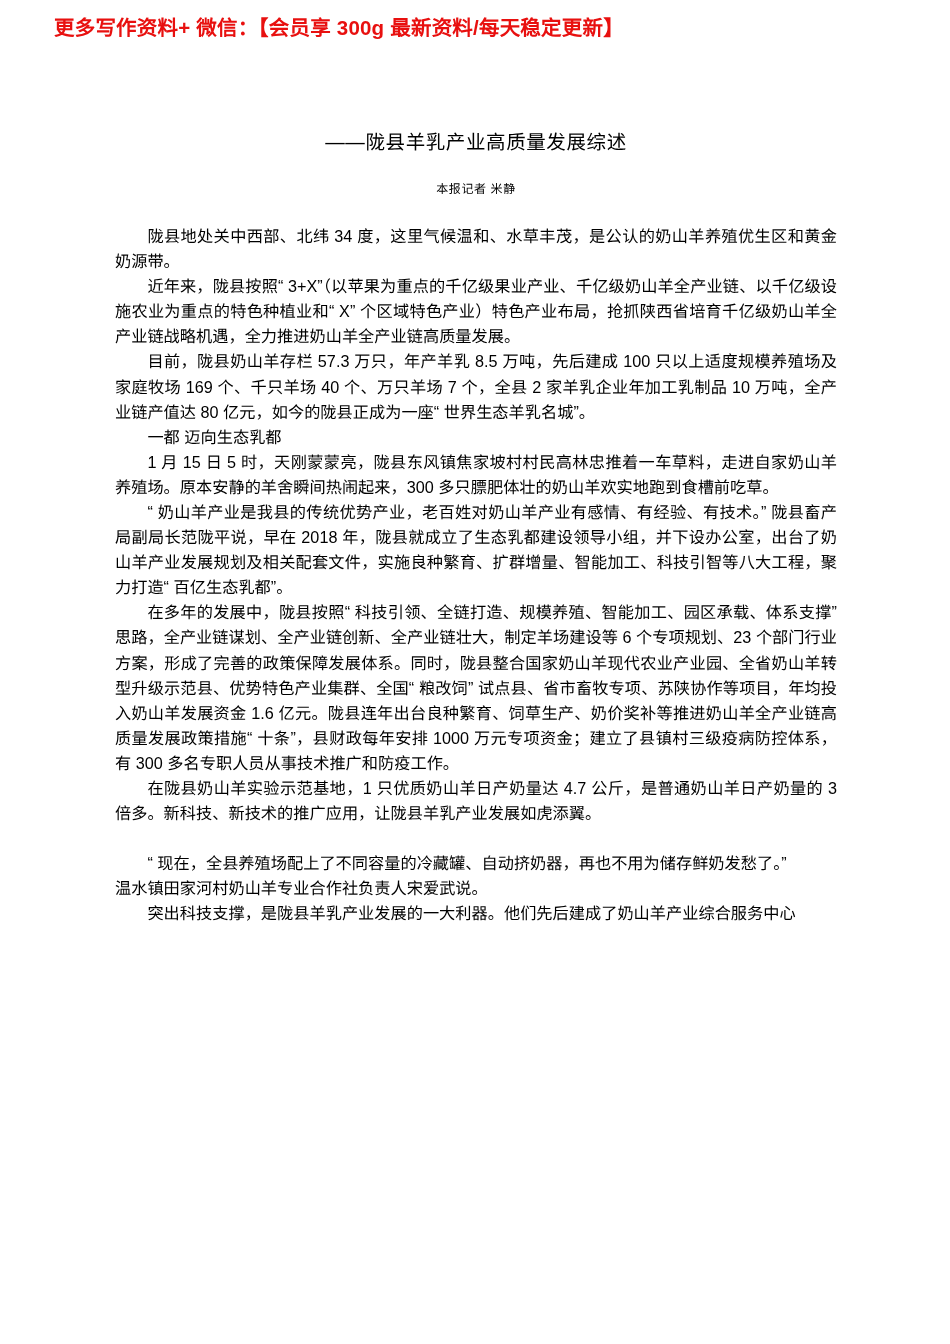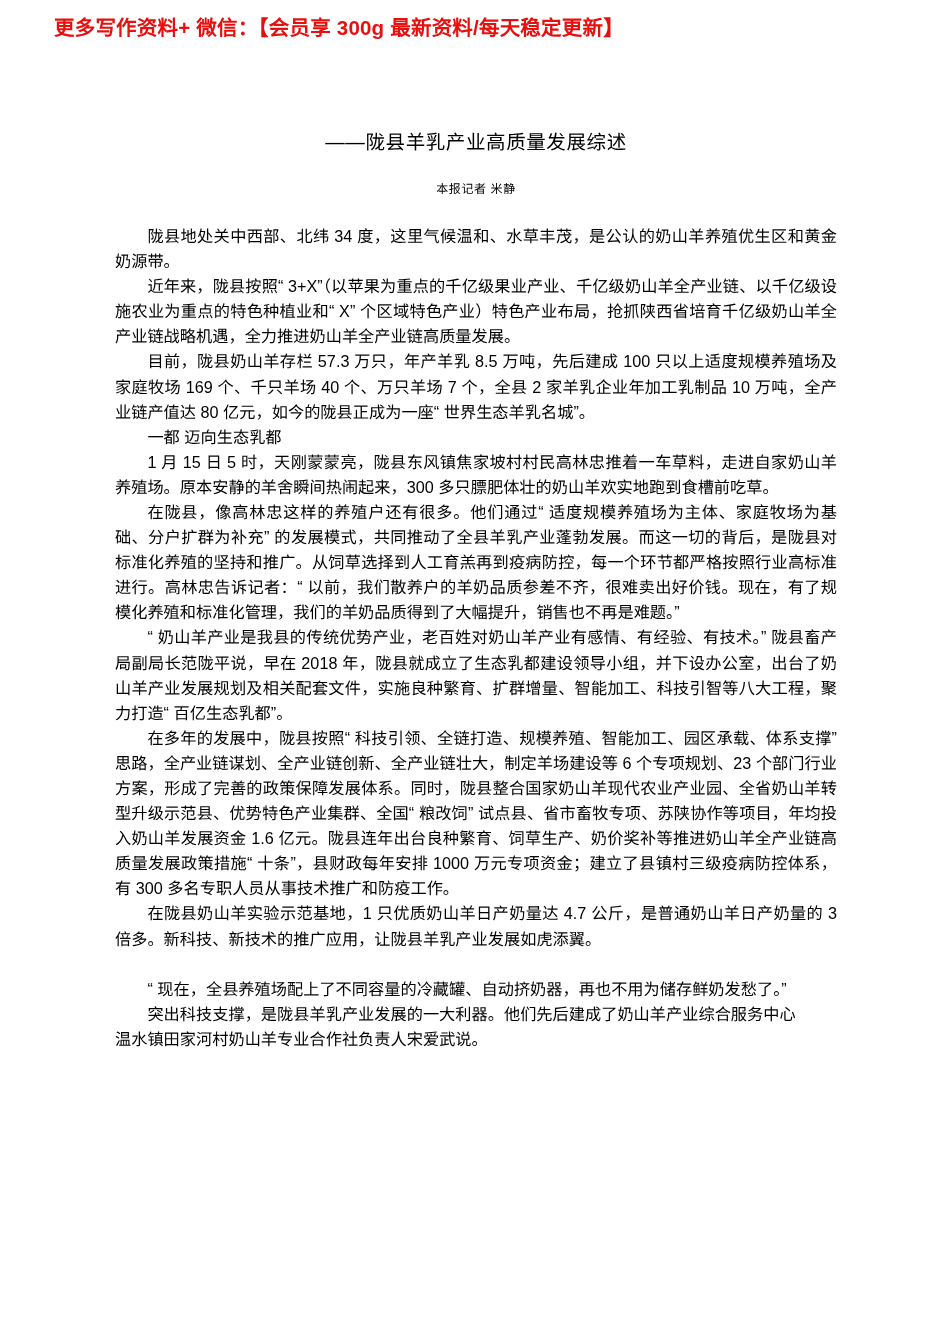--- a/index.html
+++ b/index.html
@@ -157,27 +157,26 @@
       <h2 class="subtitle">——陇县羊乳产业高质量发展综述</h2>
       <div class="byline">本报记者  米静</div>
     </div>
 
     <div class="body-text" id="body-text">
         <p class="para">陇县地处关中西部、北纬 34 度，这里气候温和、水草丰茂，是公认的奶山羊养殖优生区和黄金奶源带。</p>
         <p class="para">近年来，陇县按照“ 3+X”（以苹果为重点的千亿级果业产业、千亿级奶山羊全产业链、以千亿级设施农业为重点的特色种植业和“ X” 个区域特色产业）特色产业布局，抢抓陕西省培育千亿级奶山羊全产业链战略机遇，全力推进奶山羊全产业链高质量发展。</p>
         <p class="para">目前，陇县奶山羊存栏 57.3 万只，年产羊乳 8.5 万吨，先后建成 100 只以上适度规模养殖场及家庭牧场 169 个、千只羊场 40 个、万只羊场 7 个，全县 2 家羊乳企业年加工乳制品 10 万吨，全产业链产值达 80 亿元，如今的陇县正成为一座“ 世界生态羊乳名城”。</p>
         <p class="para">一都 迈向生态乳都</p>
         <p class="para">1 月 15 日 5 时，天刚蒙蒙亮，陇县东风镇焦家坡村村民高林忠推着一车草料，走进自家奶山羊养殖场。原本安静的羊舍瞬间热闹起来，300 多只膘肥体壮的奶山羊欢实地跑到食槽前吃草。</p>
-        <p class="para">在陇县，像高林忠这样的养殖户还有很多。他们通过“ 适度规模养殖场为主体、家庭牧场为基础、分户扩群为补充” 的发展模式，共同推动了全县羊乳产业蓬勃发展。而这一切的背后，是陇县对标准化养殖的坚持和推广。从饲草选择到人工育羔再到疫病防控，每一个环节都严格按照行业高标准进行。高林忠告诉记者：“ 以前，我们散养户的羊奶品质参差不齐，很难卖出好价钱。现在，有了规模化养殖和标准化管理，我们的羊奶品质得到了大幅提升，销售也不再是难题。”</p>
         <p class="para">“ 奶山羊产业是我县的传统优势产业，老百姓对奶山羊产业有感情、有经验、有技术。” 陇县畜产局副局长范陇平说，早在 2018 年，陇县就成立了生态乳都建设领导小组，并下设办公室，出台了奶山羊产业发展规划及相关配套文件，实施良种繁育、扩群增量、智能加工、科技引智等八大工程，聚力打造“ 百亿生态乳都”。</p>
         <p class="para">在多年的发展中，陇县按照“ 科技引领、全链打造、规模养殖、智能加工、园区承载、体系支撑” 思路，全产业链谋划、全产业链创新、全产业链壮大，制定羊场建设等 6 个专项规划、23 个部门行业方案，形成了完善的政策保障发展体系。同时，陇县整合国家奶山羊现代农业产业园、全省奶山羊转型升级示范县、优势特色产业集群、全国“ 粮改饲” 试点县、省市畜牧专项、苏陕协作等项目，年均投入奶山羊发展资金 1.6 亿元。陇县连年出台良种繁育、饲草生产、奶价奖补等推进奶山羊全产业链高质量发展政策措施“ 十条”，县财政每年安排 1000 万元专项资金；建立了县镇村三级疫病防控体系，有 300 多名专职人员从事技术推广和防疫工作。</p>
         <p class="para">在陇县奶山羊实验示范基地，1 只优质奶山羊日产奶量达 4.7 公斤，是普通奶山羊日产奶量的 3 倍多。新科技、新技术的推广应用，让陇县羊乳产业发展如虎添翼。</p>
         <p class="para gap-before">“ 现在，全县养殖场配上了不同容量的冷藏罐、自动挤奶器，再也不用为储存鲜奶发愁了。”</p>
+        <p class="para no-indent">温水镇田家河村奶山羊专业合作社负责人宋爱武说。</p>
         <p class="para">突出科技支撑，是陇县羊乳产业发展的一大利器。他们先后建成了奶山羊产业综合服务中心</p>
-        <p class="para no-indent">温水镇田家河村奶山羊专业合作社负责人宋爱武说。</p>
       </div>
 
   </div>
 
   <div class="page-number">
     <span class="page-number-inner">第 1 页 共 3 页</span>
   </div>
 
   <div class="footer-rule"></div>
 

